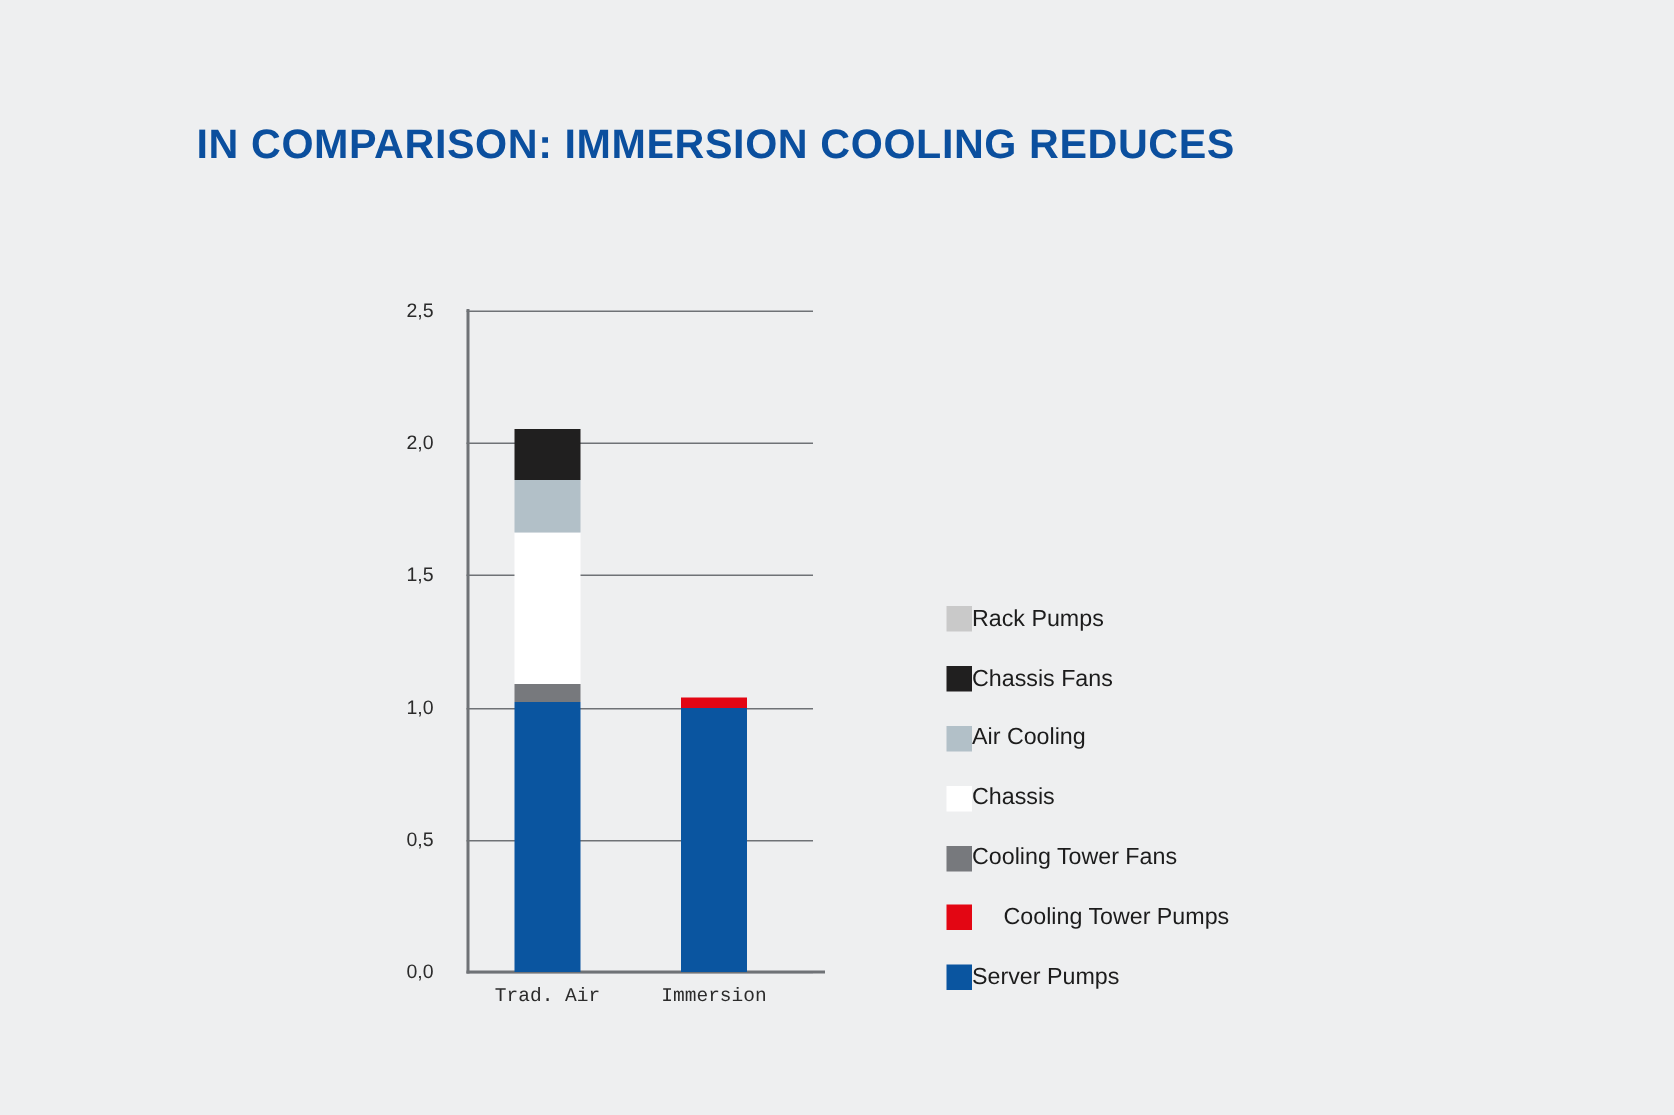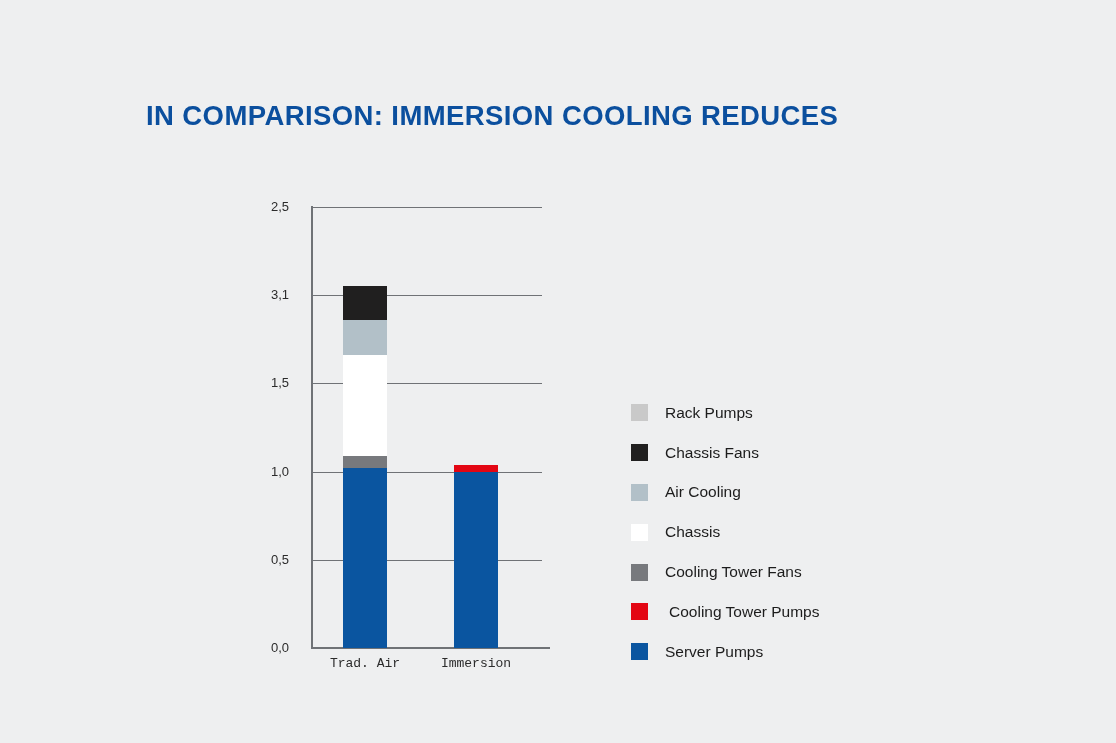--- a/index.html
+++ b/index.html
@@ -18,24 +18,23 @@
   #page {
     position: absolute;
     left: 0; top: 0;
     width: 1116px;
     height: 743px;
   }
 
   
   .title-block {
     position: absolute;
-    left: 146px;
+    left: 131px;
     top: 78px;
     width: 820px;
-    margin-top: 20px;
   }
   .title-line {
     font-size: 27.5px;
     font-weight: bold;
     letter-spacing: 0.4px;
     color: #0b4f9e;
     line-height: 35px;
     text-transform: uppercase;
     white-space: nowrap;
     font-stretch: condensed;
@@ -126,21 +125,20 @@
     height: 39.8px;
     display: flex;
     align-items: center;
   }
   .swatch {
     width: 17px;
     height: 17px;
     flex: 0 0 17px;
   }
   .legend-label {
-    margin-left: 17px;
     font-size: 15.5px;
     color: #1c1c1c;
     white-space: nowrap;
   }
   .legend-label.indent {
     margin-left: 21px;
     text-align: center;
   }
 </style>
 </head>
@@ -170,21 +168,21 @@
         <div class="ytick-wrap" style="top: 559.8px;">
           <div class="tick-label">0,5</div>
         </div>
         <div class="ytick-wrap" style="top: 471.6px;">
           <div class="tick-label">1,0</div>
         </div>
         <div class="ytick-wrap" style="top: 383.4px;">
           <div class="tick-label">1,5</div>
         </div>
         <div class="ytick-wrap" style="top: 295.2px;">
-          <div class="tick-label">3,1</div>
+          <div class="tick-label">2,0</div>
         </div>
         <div class="ytick-wrap" style="top: 207px;">
           <div class="tick-label">2,5</div>
         </div>
       </div>
     <div id="bar-layer">
         <div class="bar" style="left: 343px; top: 207px; height: 441px;">
           <div class="seg" style="top: 261.072px; height: 179.928px; background: rgb(10, 85, 160);"></div>
           <div class="seg" style="top: 248.724px; height: 12.348px; background: rgb(119, 121, 125);"></div>
           <div class="seg" style="top: 148.176px; height: 100.548px; background: rgb(255, 255, 255);"></div>

